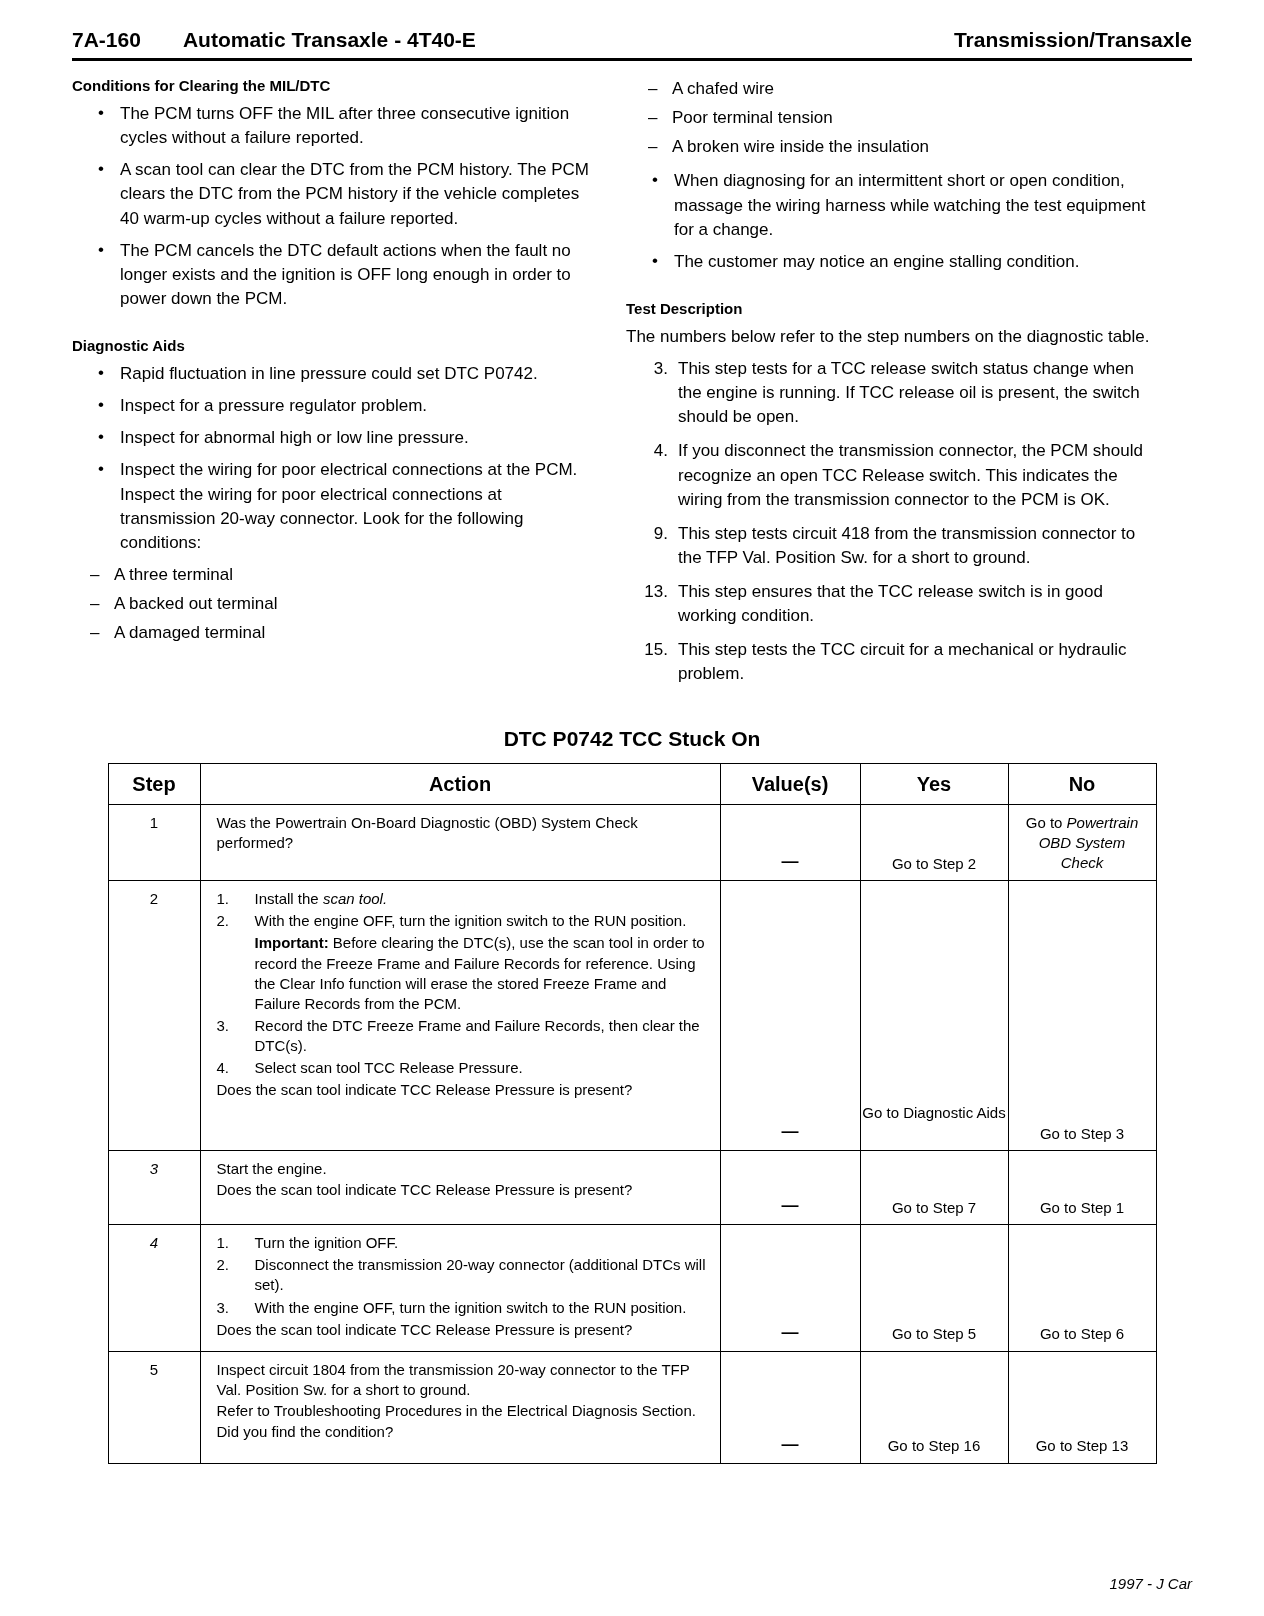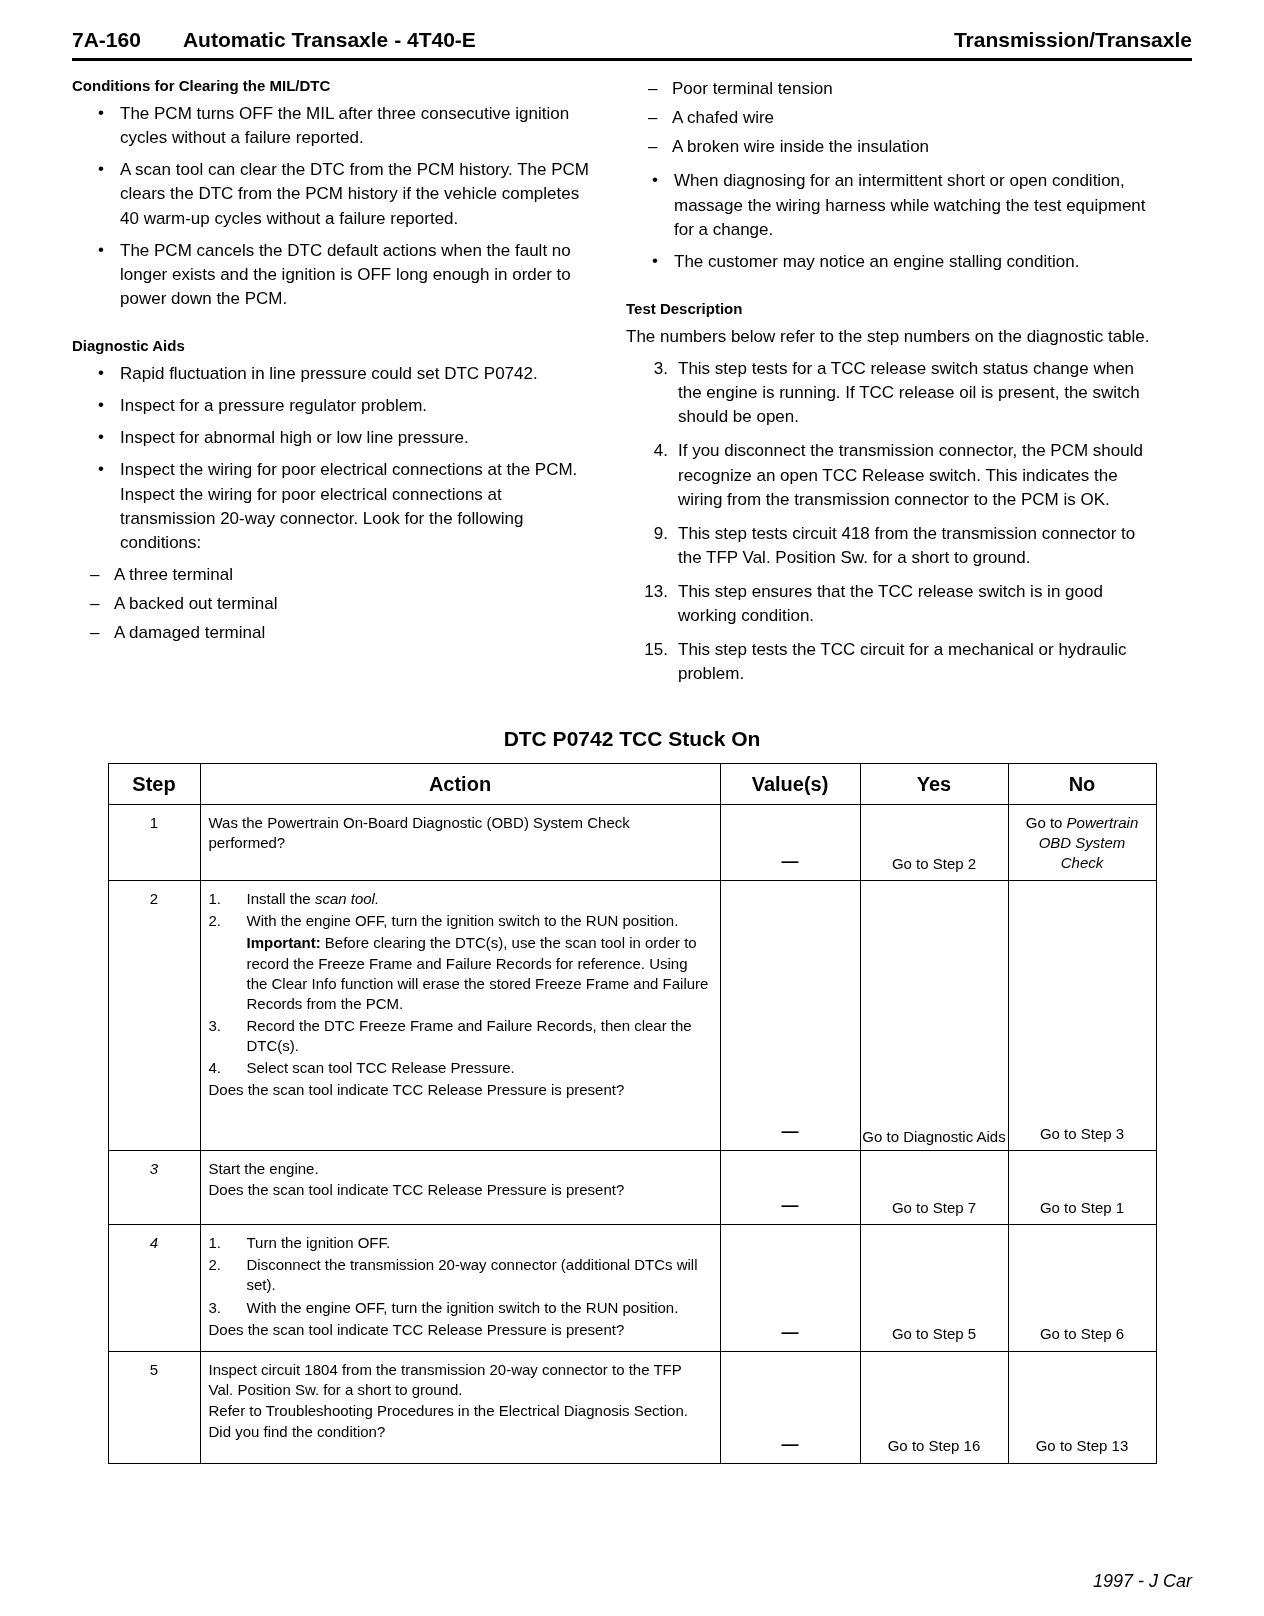--- a/index.html
+++ b/index.html
@@ -169,21 +169,21 @@
   col.c-no { width: 148px; }
 
   td.step {
     text-align: center;
     font-size: 15px;
     padding: 8px 2px 0 2px;
     font-style: normal;
   }
   td.step.ital { font-style: italic; }
   td.action {
-    padding: 8px 10px 10px 8px;
+    padding: 8px 10px 10px 16px;
   }
   td.value, td.yes, td.no {
     text-align: center;
     position: relative;
     padding: 0;
   }
   .cellbottom {
     position: absolute;
     bottom: 7px;
     left: 0;
@@ -223,21 +223,21 @@
     text-align: left;
   }
   .imp { font-weight: bold; }
   .indented { padding-left: 38px; }
 
   
   .footer {
     position: absolute;
     right: 72px;
     bottom: 24px;
-    font-size: 18px;
+    font-size: 15px;
     font-style: italic;
     margin-top: 24px;
   }
 </style>
 </head>
 <body>
 
 <div class="page">
 
   <div class="header">
@@ -270,22 +270,22 @@
       <ul class="dash">
         <li>A three terminal</li>
         <li>A backed out terminal</li>
         <li>A damaged terminal</li>
       </ul>
     </div>
 
     <div class="col col-right">
 
       <ul class="dash" style="margin-top:0;">
+        <li>A chafed wire</li>
         <li>Poor terminal tension</li>
-        <li>A chafed wire</li>
         <li>A broken wire inside the insulation</li>
       </ul>
 
       <ul class="bul" style="margin-top:10px;">
         <li>When diagnosing for an intermittent short or open condition, massage the wiring harness while watching the test equipment for a change.</li>
         <li>The customer may notice an engine stalling condition.</li>
       </ul>
 
       <h3 class="sec spaced">Test Description</h3>
       <p class="body">The numbers below refer to the step numbers on the diagnostic table.</p>
@@ -381,21 +381,21 @@
               <span class="n">4.</span>
               <span>Select scan tool TCC Release Pressure.</span>
             </li>
           </ol>
           <div class="act-line">Does the scan tool indicate TCC Release Pressure is present?</div>
         </td>
         <td class="value">
           <div class="cellbottom dash-mark">—</div>
         </td>
         <td class="yes">
-          <div class="cellbottom" style="bottom:4px;margin-top:8px;">Go to Diagnostic Aids</div>
+          <div class="cellbottom" style="bottom:28px;margin-top:8px;">Go to Diagnostic Aids</div>
         </td>
         <td class="no">
           <div class="cellbottom">Go to Step 3</div>
         </td>
       </tr>
 
       <tr style="height:74px;">
         <td class="step ital">3</td>
         <td class="action">
           <div class="act-line">Start the engine.</div>

